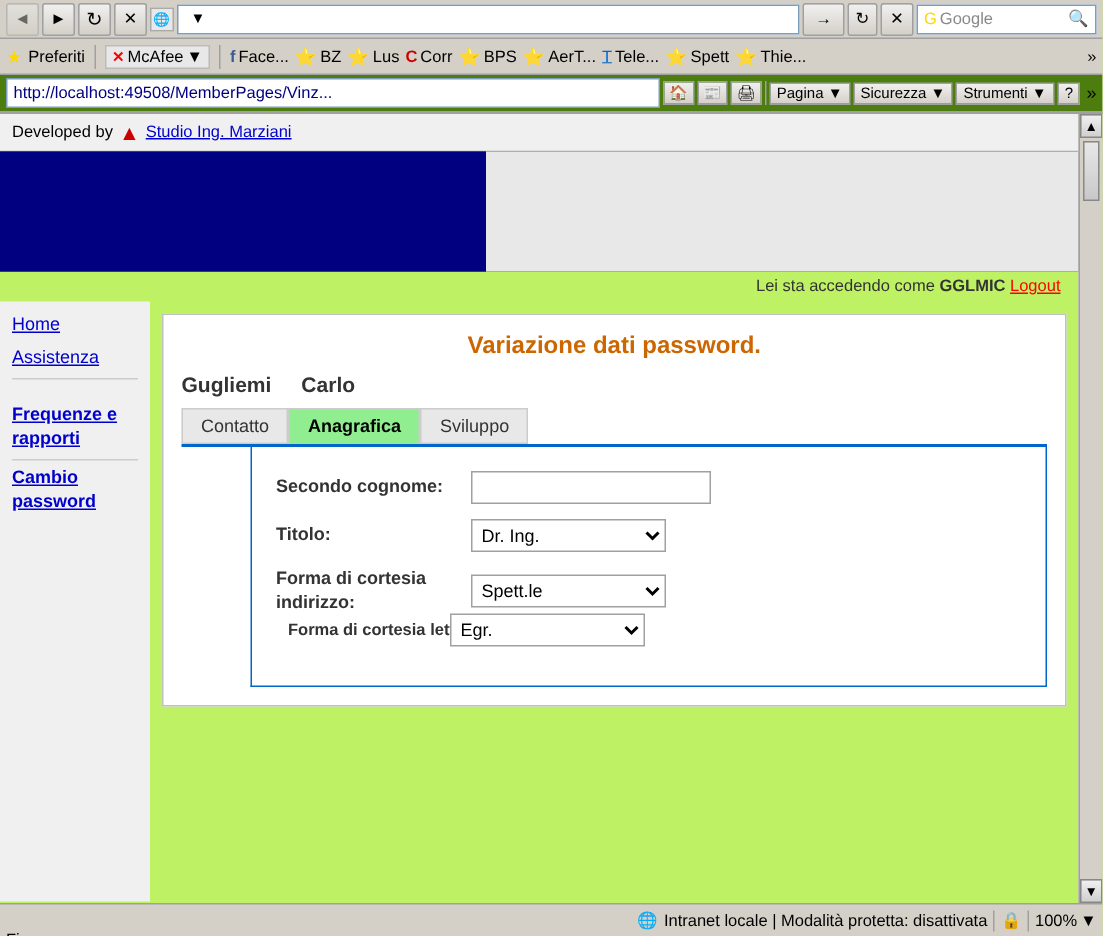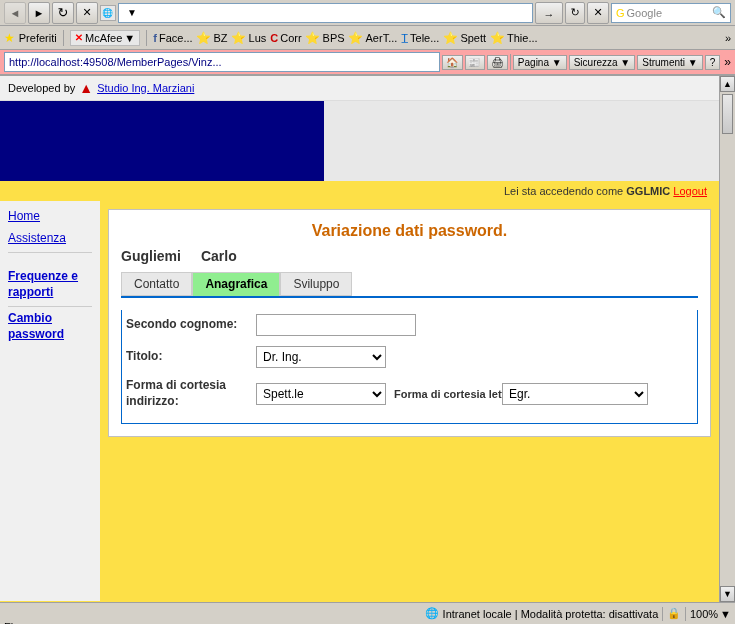--- a/index.html
+++ b/index.html
@@ -17,37 +17,37 @@
     .address-text { font-size: 11px; color: #000080; }
     .search-box { width: 120px; height: 20px; border: 1px solid #7b9ebd; background: white; padding: 0 4px; font-size: 11px; display: flex; align-items: center; gap: 2px; }
 
     
     .bookmarks-bar { background: #d4d0c8; height: 24px; display: flex; align-items: center; padding: 2px 4px; gap: 4px; flex-shrink: 0; border-bottom: 1px solid #a0a0a0; font-size: 11px; }
     .bk-item { display: flex; align-items: center; gap: 2px; cursor: pointer; color: #000; white-space: nowrap; }
     .bk-star { color: #FFD700; font-size: 12px; }
     .bk-separator { width: 1px; height: 16px; background: #a0a0a0; margin: 0 2px; }
 
     
-    .page-toolbar { background: #fca5a5; height: 26px; display: flex; align-items: center; padding: 2px 4px; gap: 2px; flex-shrink: 0; border-bottom: 2px solid #a0a0a0; }
+    .page-toolbar { background: #4d7c0f; height: 26px; display: flex; align-items: center; padding: 2px 4px; gap: 2px; flex-shrink: 0; border-bottom: 2px solid #a0a0a0; }
     .page-addr { flex: 1; height: 20px; border: 1px solid #7b9ebd; background: white; padding: 0 4px; font-size: 11px; display: flex; align-items: center; }
     .page-controls { display: flex; gap: 2px; align-items: center; }
     .pg-btn { border: 1px solid #a0a0a0; background: linear-gradient(to bottom, #f0f0f0, #d4d0c8); cursor: pointer; font-size: 10px; padding: 1px 4px; white-space: nowrap; }
     .pg-sep { width: 1px; height: 16px; background: #a0a0a0; }
 
     
     .content-area { display: flex; flex: 1; overflow: hidden; }
     .scrollbar { width: 16px; background: #d4d0c8; border-left: 1px solid #a0a0a0; display: flex; flex-direction: column; flex-shrink: 0; }
     .sb-btn { height: 16px; border: 1px solid #888; background: linear-gradient(to bottom, #f0f0f0, #d0d0d0); display: flex; align-items: center; justify-content: center; font-size: 9px; cursor: pointer; flex-shrink: 0; }
     .sb-track { flex: 1; background: #d4d0c8; }
     .sb-thumb { height: 40px; background: linear-gradient(to bottom, #e8e8e8, #c8c8c8); border: 1px solid #888; margin: 2px; }
 
     .main-content { flex: 1; background: #f0f0f0; overflow-y: auto; display: flex; flex-direction: column; }
 
     
-    .page-body { background: #fde047; flex: 1; padding: 0; }
+    .page-body { background: #bef264; flex: 1; padding: 0; }
 
     .dev-bar { background: #f0f0f0; padding: 4px 8px; font-size: 11px; display: flex; align-items: center; gap: 4px; border-bottom: 1px solid #ddd; }
     .dev-bar .triangle { color: #cc0000; font-size: 14px; }
     .dev-link { color: #0000cc; text-decoration: underline; cursor: pointer; }
 
     .header-banner { background: #000080; width: 100%; height: 80px; display: flex; }
     .banner-left { width: 45%; background: #000080; }
     .banner-right { flex: 1; background: #e8e8e8; }
 
     .login-status { text-align: right; padding: 4px 12px; font-size: 11px; color: #333; }
@@ -59,26 +59,26 @@
     .left-nav { width: 100px; padding: 8px; background: #f0f0f0; flex-shrink: 0; }
     .nav-link { display: block; color: #0000cc; text-decoration: underline; cursor: pointer; margin-bottom: 6px; font-size: 12px; line-height: 1.3; }
     .nav-divider { height: 1px; background: #ccc; margin: 4px 0; }
 
     .form-area { flex: 1; padding: 8px; }
     .form-box { border: 1px solid #c0c0c0; background: white; padding: 12px; }
 
     .form-title { text-align: center; color: #cc6600; font-size: 16px; font-weight: bold; margin-bottom: 8px; }
     .user-name { font-size: 14px; font-weight: bold; color: #333; margin-bottom: 8px; display: flex; gap: 20px; }
 
-    .tabs { display: flex; gap: 0; margin-bottom: 12px; border-bottom: 2px solid #0066cc; }
+    .tabs { display: flex; gap: 0; margin-bottom: 0; border-bottom: 2px solid #0066cc; }
     .tab { padding: 4px 12px; border: 1px solid #ccc; cursor: pointer; font-size: 12px; background: #e8e8e8; color: #333; }
     .tab.active { background: #90ee90; color: #000; border-bottom: none; font-weight: bold; }
     .tab:not(.active) { border-bottom: 1px solid #ccc; }
 
-    .tab-content { border: 1px solid #0066cc; border-top: none; padding: 4px; background: white; }
+    .tab-content { border: 1px solid #0066cc; border-top: none; padding: 16px; background: white; margin-left: 46px; }
 
     .form-row { display: flex; align-items: center; margin-bottom: 10px; }
     .form-label { width: 130px; font-size: 12px; font-weight: bold; color: #333; line-height: 1.3; }
     .form-input { border: 1px solid #a0a0a0; padding: 2px 4px; font-size: 12px; height: 22px; background: white; }
     .form-select { border: 1px solid #a0a0a0; padding: 2px 2px; font-size: 12px; height: 22px; background: white; cursor: pointer; }
     .form-label-inline { font-size: 12px; font-weight: bold; color: #333; white-space: nowrap; margin-right: 4px; }
 
     .btn-row { display: flex; justify-content: flex-end; padding: 8px 0 0 0; }
     .update-btn { background: linear-gradient(to bottom, #c8a000, #a07000); color: white; border: 1px solid #806000; padding: 6px 20px; font-size: 13px; font-weight: bold; cursor: pointer; }
 
@@ -255,21 +255,21 @@
                 <div class="form-row" style="flex-wrap: wrap; align-items: center;">
                   <div class="form-label">Forma di cortesia indirizzo:</div>
                   <select class="form-select" style="width:130px;">
                     <option>Spett.le</option>
                     <option>Sig.</option>
                     <option>Sig.ra</option>
                     <option>Egr.</option>
                   </select>
                   <div style="margin-left: 8px; display: flex; align-items: center; gap: 4px;">
                     <label class="form-label-inline" style="display: inline; margin-bottom: 0px; width: 100px; font-size: 11px; font-weight: bold;">Forma di cortesia lettera:</label>
-                    <select class="form-select" style="width:146px;">
+                    <select class="form-select" style="width:130px;">
                       <option>Egr.</option>
                       <option>Gent.</option>
                       <option>Spett.le</option>
                     </select>
                   </div>
                 </div>
 
 
               </div>
             </div>

